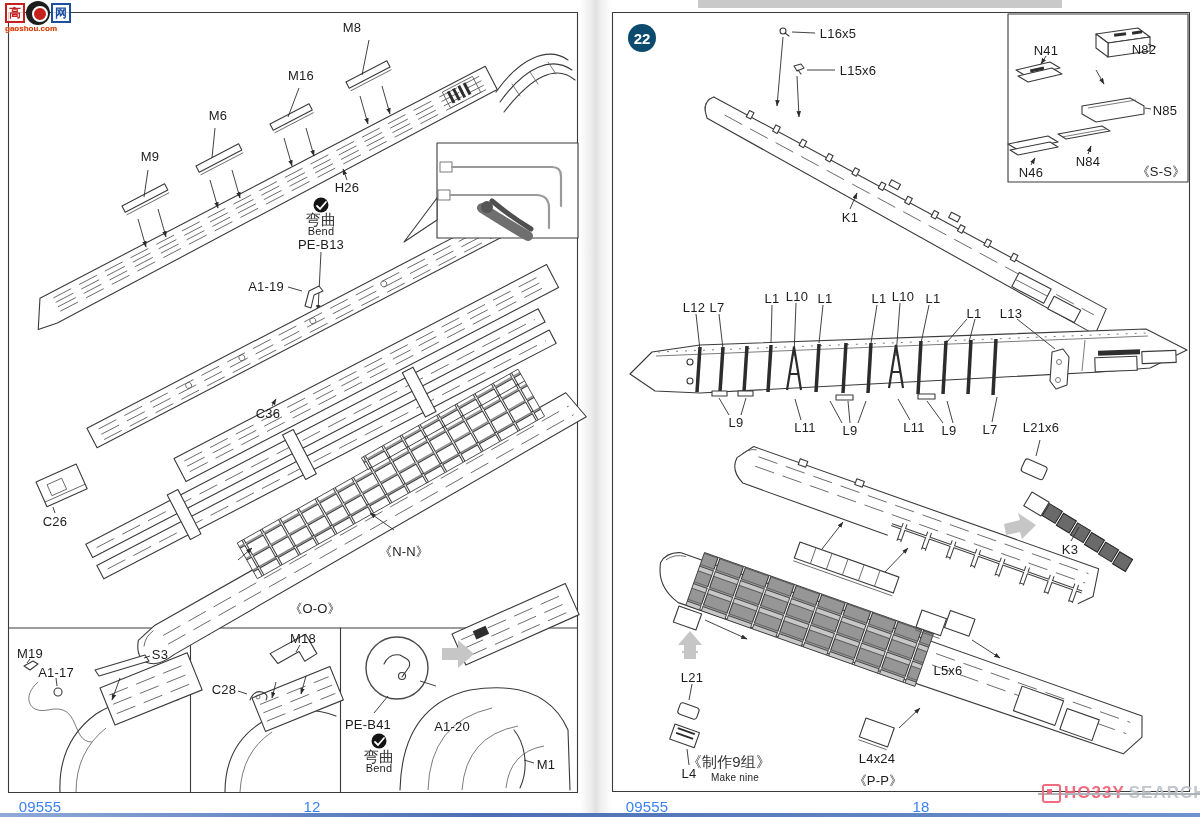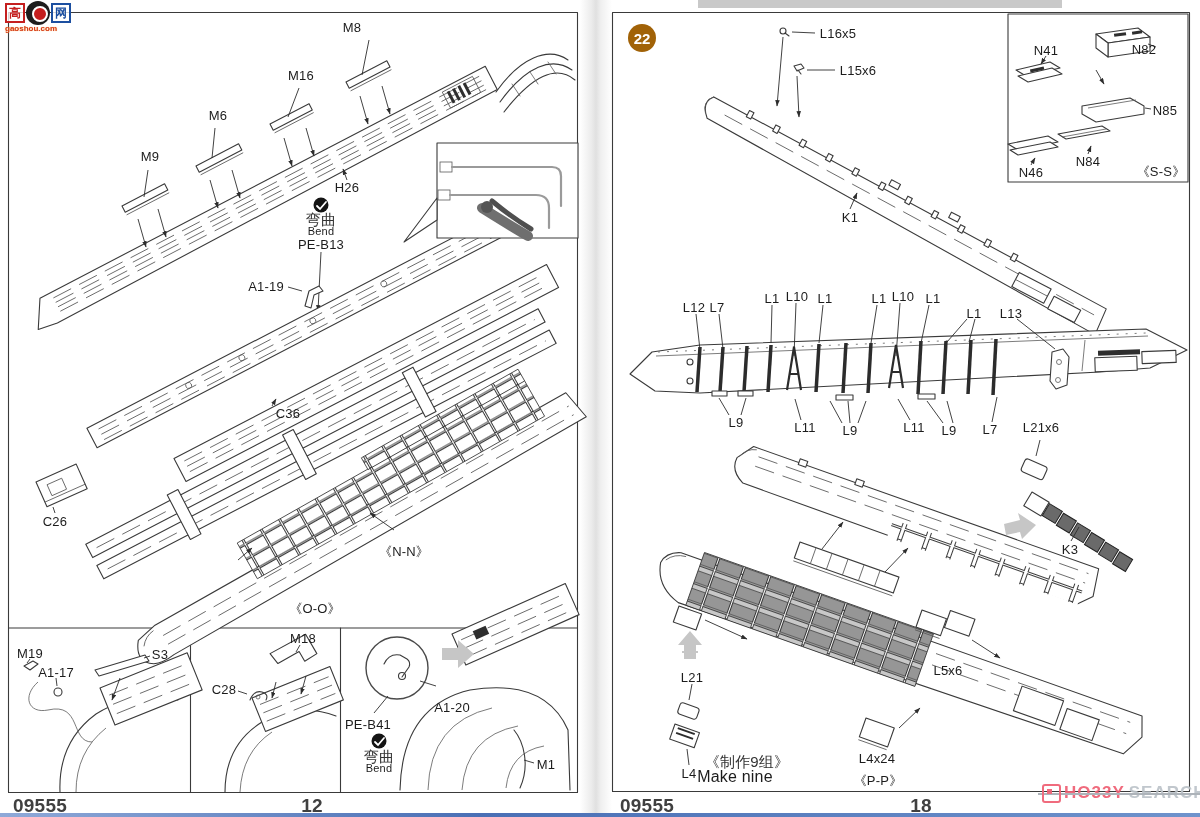--- a/index.html
+++ b/index.html
@@ -11,22 +11,22 @@
   #art .fw{fill:#fff;stroke:#3a3a3a;stroke-width:1.1;stroke-linejoin:round}
   #art .ldr{fill:none;stroke:#2d2d2d;stroke-width:.9}
   #art .dash{stroke-dasharray:20 9}
   #art .dark{fill:#2e2e2e;stroke:none}
   #art .ghost{fill:#c6c6c6;stroke:none}
   #art .gray{fill:none;stroke:#9a9a9a;stroke-width:2.2;stroke-linecap:round}
   .lbl{position:absolute;transform:translate(-50%,-50%);font-size:13px;color:#1c1c1c;
        white-space:nowrap;z-index:3;letter-spacing:.2px}
   .lbl.sm{font-size:15px;color:#333}
   .lbl.md{font-size:11px}
-  .lbl.b{font-weight:bold;font-size:19px;color:#404040}
-  .badge{position:absolute;z-index:3;width:28px;height:28px;border-radius:50%;background:#a16207;
+  .lbl.b{font-weight:normal;font-size:15px;color:#3b82f6}
+  .badge{position:absolute;z-index:3;width:28px;height:28px;border-radius:50%;background:#0c4a6e;
          color:#fff;font-weight:bold;font-size:15px;display:flex;align-items:center;justify-content:center;
          transform:translate(-50%,-50%)}
   
   .gao{position:absolute;left:5px;top:3px;z-index:5;width:70px}
   .gao .row{display:flex;align-items:center;height:20px}
   .gao .cn{width:16px;height:16px;border:2px solid #c51f1f;color:#c51f1f;font-size:12px;font-weight:bold;
            line-height:16px;text-align:center;background:rgba(255,255,255,.8)}
   .gao .cn.blue{border-color:#1c4fa0;color:#1c4fa0}
   .gao .gear{width:24px;height:24px;border-radius:50%;background:#1d1d1d;margin:0 1px;position:relative}
   .gao .gear:after{content:"";position:absolute;left:6px;top:5px;width:12px;height:12px;border-radius:50%;
@@ -502,30 +502,30 @@
 
   <div class="lbl" style="left:352px;top:27px">M8</div>
   <div class="lbl" style="left:301px;top:75px">M16</div>
   <div class="lbl" style="left:218px;top:115px">M6</div>
   <div class="lbl" style="left:150px;top:156px">M9</div>
   <div class="lbl" style="left:347px;top:187px">H26</div>
   <div class="lbl sm" style="left:321px;top:220px">弯曲</div>
   <div class="lbl md" style="left:321px;top:231px">Bend</div>
   <div class="lbl" style="left:321px;top:244px">PE-B13</div>
   <div class="lbl" style="left:266px;top:286px">A1-19</div>
-  <div class="lbl" style="left:288px;top:413px">C36</div>
+  <div class="lbl" style="left:268px;top:413px">C36</div>
   <div class="lbl" style="left:55px;top:521px">C26</div>
   <div class="lbl" style="left:404px;top:552px">《N-N》</div>
   <div class="lbl" style="left:315px;top:609px">《O-O》</div>
   <div class="lbl" style="left:30px;top:653px">M19</div>
   <div class="lbl" style="left:56px;top:672px">A1-17</div>
   <div class="lbl" style="left:160px;top:654px">S3</div>
   <div class="lbl" style="left:224px;top:689px">C28</div>
   <div class="lbl" style="left:303px;top:638px">M18</div>
-  <div class="lbl" style="left:452px;top:707px">A1-20</div>
+  <div class="lbl" style="left:452px;top:726px">A1-20</div>
   <div class="lbl" style="left:368px;top:724px">PE-B41</div>
   <div class="lbl sm" style="left:379px;top:757px">弯曲</div>
   <div class="lbl md" style="left:379px;top:768px">Bend</div>
   <div class="lbl" style="left:546px;top:764px">M1</div>
   <div class="lbl b" style="left:40px;top:806px">09555</div>
   <div class="lbl b" style="left:312px;top:806px">12</div>
 
   <div class="badge" style="left:642px;top:38px">22</div>
   <div class="lbl" style="left:838px;top:33px">L16x5</div>
   <div class="lbl" style="left:858px;top:70px">L15x6</div>
@@ -554,19 +554,19 @@
   <div class="lbl" style="left:949px;top:430px">L9</div>
   <div class="lbl" style="left:990px;top:429px">L7</div>
 
   <div class="lbl" style="left:1041px;top:427px">L21x6</div>
   <div class="lbl" style="left:1070px;top:549px">K3</div>
   <div class="lbl" style="left:948px;top:670px">L5x6</div>
   <div class="lbl" style="left:877px;top:758px">L4x24</div>
   <div class="lbl" style="left:878px;top:781px">《P-P》</div>
   <div class="lbl" style="left:692px;top:677px">L21</div>
   <div class="lbl" style="left:689px;top:773px">L4</div>
-  <div class="lbl sm" style="left:747px;top:762px">《制作9组》</div>
-  <div class="lbl" style="left:735px;top:777px;font-size:16px">Make nine</div>
+  <div class="lbl sm" style="left:729px;top:762px">《制作9组》</div>
+  <div class="lbl" style="left:735px;top:777px;font-size:10px">Make nine</div>
   <div class="lbl b" style="left:647px;top:806px">09555</div>
   <div class="lbl b" style="left:921px;top:806px">18</div>
 
   <div class="blue-bar"></div>
 </div>
 
 </body></html>

